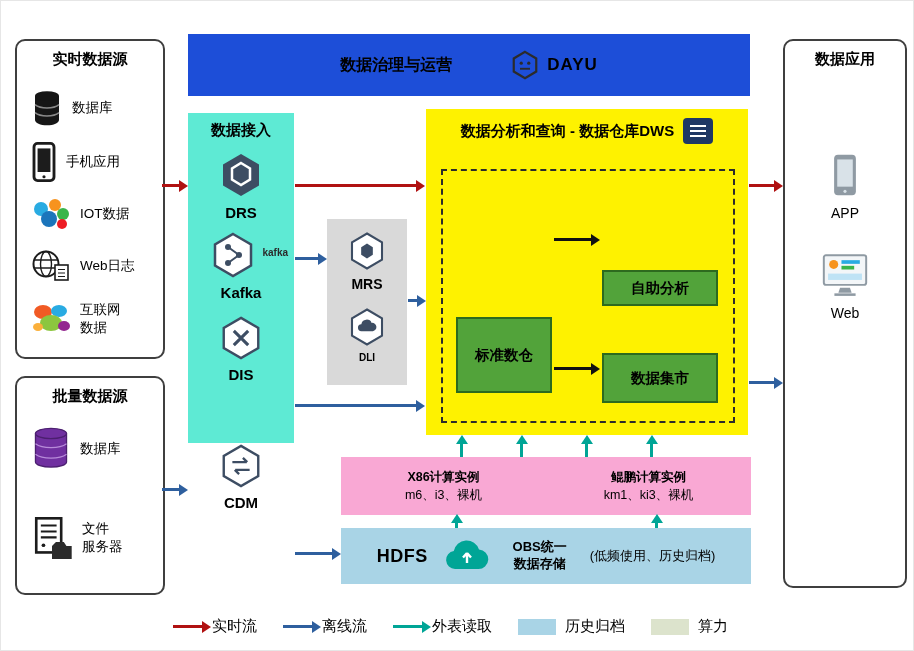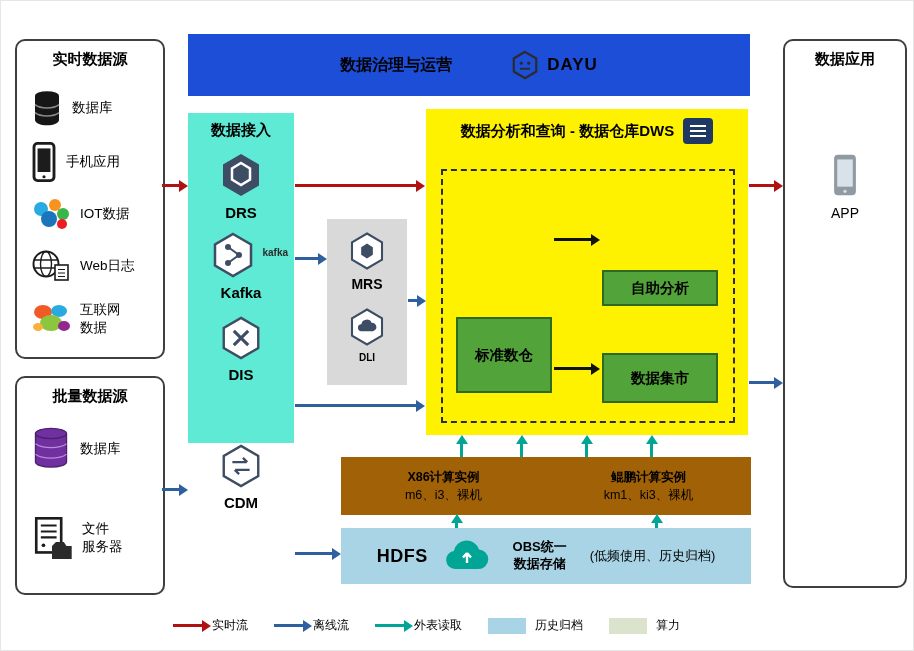--- a/index.html
+++ b/index.html
@@ -16,39 +16,39 @@
   .ing{position:absolute;left:187px;top:112px;width:106px;height:330px;background:#5eead4;}
   .ing h3,.gray h3{margin:8px 0 0;text-align:center;font-size:15px;font-weight:bold;}
   .ing-item{position:absolute;width:100%;text-align:center;}
   .ing-item .nm{font-weight:bold;font-size:15px;margin-top:1px;}
   .gray{position:absolute;left:326px;top:218px;width:80px;height:166px;background:#d9d9d9;}
   .dws{position:absolute;left:425px;top:108px;width:322px;height:326px;background:#fef200;}
   .dws-title{display:flex;align-items:center;justify-content:center;gap:9px;margin-top:9px;font-weight:bold;font-size:15px;}
   .dashed{position:absolute;left:15px;top:60px;width:290px;height:250px;border:2px dashed #2b2b2b;}
   .gbox{position:absolute;background:#52a33a;border:2px solid #2d6a1e;display:flex;align-items:center;
         justify-content:center;font-weight:bold;font-size:14.5px;box-sizing:border-box;}
-  .compute{position:absolute;left:340px;top:456px;width:410px;height:58px;background:#a16207;display:flex;}
+  .compute{position:absolute;left:340px;top:456px;width:410px;height:58px;background:#f9a8d4;display:flex;}
   .compute .col{flex:1;display:flex;flex-direction:column;align-items:center;justify-content:center;font-size:12.5px;line-height:1.45;}
   .compute .name{font-weight:bold;}
   .hdfs{position:absolute;left:340px;top:527px;width:410px;height:56px;background:#a9d4e6;
         display:flex;align-items:center;justify-content:center;gap:16px;}
   .hdfs .t1{font-weight:bold;font-size:18px;letter-spacing:.5px;}
   .hdfs .obs{font-weight:bold;font-size:13px;width:68px;text-align:center;line-height:1.3;white-space:pre-line;}
   .hdfs .note{font-size:13px;}
   .apps-item{position:absolute;width:100%;text-align:center;}
   .apps-item .nm{font-size:14px;margin-top:4px;}
   
   .ar{position:absolute;height:3px;background:currentColor;}
   .ar::after{content:"";position:absolute;right:-8px;top:-4.5px;border-left:9px solid currentColor;
              border-top:6px solid transparent;border-bottom:6px solid transparent;}
   .av{position:absolute;width:3px;background:currentColor;}
   .av::before{content:"";position:absolute;top:-8px;left:-4.5px;border-bottom:9px solid currentColor;
               border-left:6px solid transparent;border-right:6px solid transparent;}
   
-  .legend{position:absolute;left:172px;top:616px;display:flex;align-items:center;gap:26px;font-size:12px;}
+  .legend{position:absolute;left:172px;top:616px;display:flex;align-items:center;gap:26px;font-size:15px;}
   .litem{display:flex;align-items:center;gap:9px;}
   .larr{display:inline-block;width:30px;height:3px;background:currentColor;position:relative;}
   .larr::after{content:"";position:absolute;right:-8px;top:-4.5px;border-left:9px solid currentColor;
                border-top:6px solid transparent;border-bottom:6px solid transparent;}
   .swatch{width:38px;height:16px;display:inline-block;}
 </style>
 </head>
 <body>
 
 <div class="canvas">
@@ -243,20 +243,32 @@
   <div class="obox" style="left:782px;top:38px;width:120px;height:545px;">
     <h2>数据应用</h2>
     <div class="apps-item" style="top:112px;">
       <svg width="28" height="44" viewBox="0 0 18 28">
         <rect x="2" y="1" width="14" height="26" rx="2.5" fill="#8f9aa3"></rect>
         <rect x="4" y="4" width="10" height="17.5" fill="#d9e2e8"></rect>
         <circle cx="9" cy="24.5" r="1" fill="#d9e2e8"></circle>
       </svg>
       <div class="nm">APP</div>
     </div>
+    <div class="apps-item" style="top:212px;">
+      <svg width="48" height="44" viewBox="0 0 34 31">
+        <rect x="2" y="1.5" width="30" height="21" rx="1.5" fill="#f3f6f8" stroke="#8f9aa3" stroke-width="1.4"></rect>
+        <circle cx="9" cy="8" r="3.2" fill="#f7931e"></circle>
+        <rect x="14.5" y="5" width="13" height="2.6" fill="#29abe2"></rect>
+        <rect x="14.5" y="9" width="9" height="2.6" fill="#39b54a"></rect>
+        <rect x="5" y="14.5" width="24" height="4.5" fill="#bfe3f5"></rect>
+        <path d="M13.5 24.5h7l1.2 3.5h-9.4z" fill="#8f9aa3"></path>
+        <rect x="9.5" y="28.5" width="15" height="1.8" fill="#8f9aa3"></rect>
+      </svg>
+      <div class="nm">Web</div>
+    </div>
   </div>
 
   <div class="ar" style="left:161px;top:183px;width:18px;color:#b01111;"></div>
   <div class="ar" style="left:294px;top:183px;width:122px;color:#b01111;"></div>
   <div class="ar" style="left:748px;top:183px;width:26px;color:#b01111;"></div>
 
   <div class="ar" style="left:294px;top:256px;width:24px;color:#2e5f9e;"></div>
   <div class="ar" style="left:407px;top:298px;width:10px;color:#2e5f9e;"></div>
   <div class="ar" style="left:294px;top:403px;width:122px;color:#2e5f9e;"></div>
   <div class="ar" style="left:161px;top:487px;width:18px;color:#2e5f9e;"></div>

